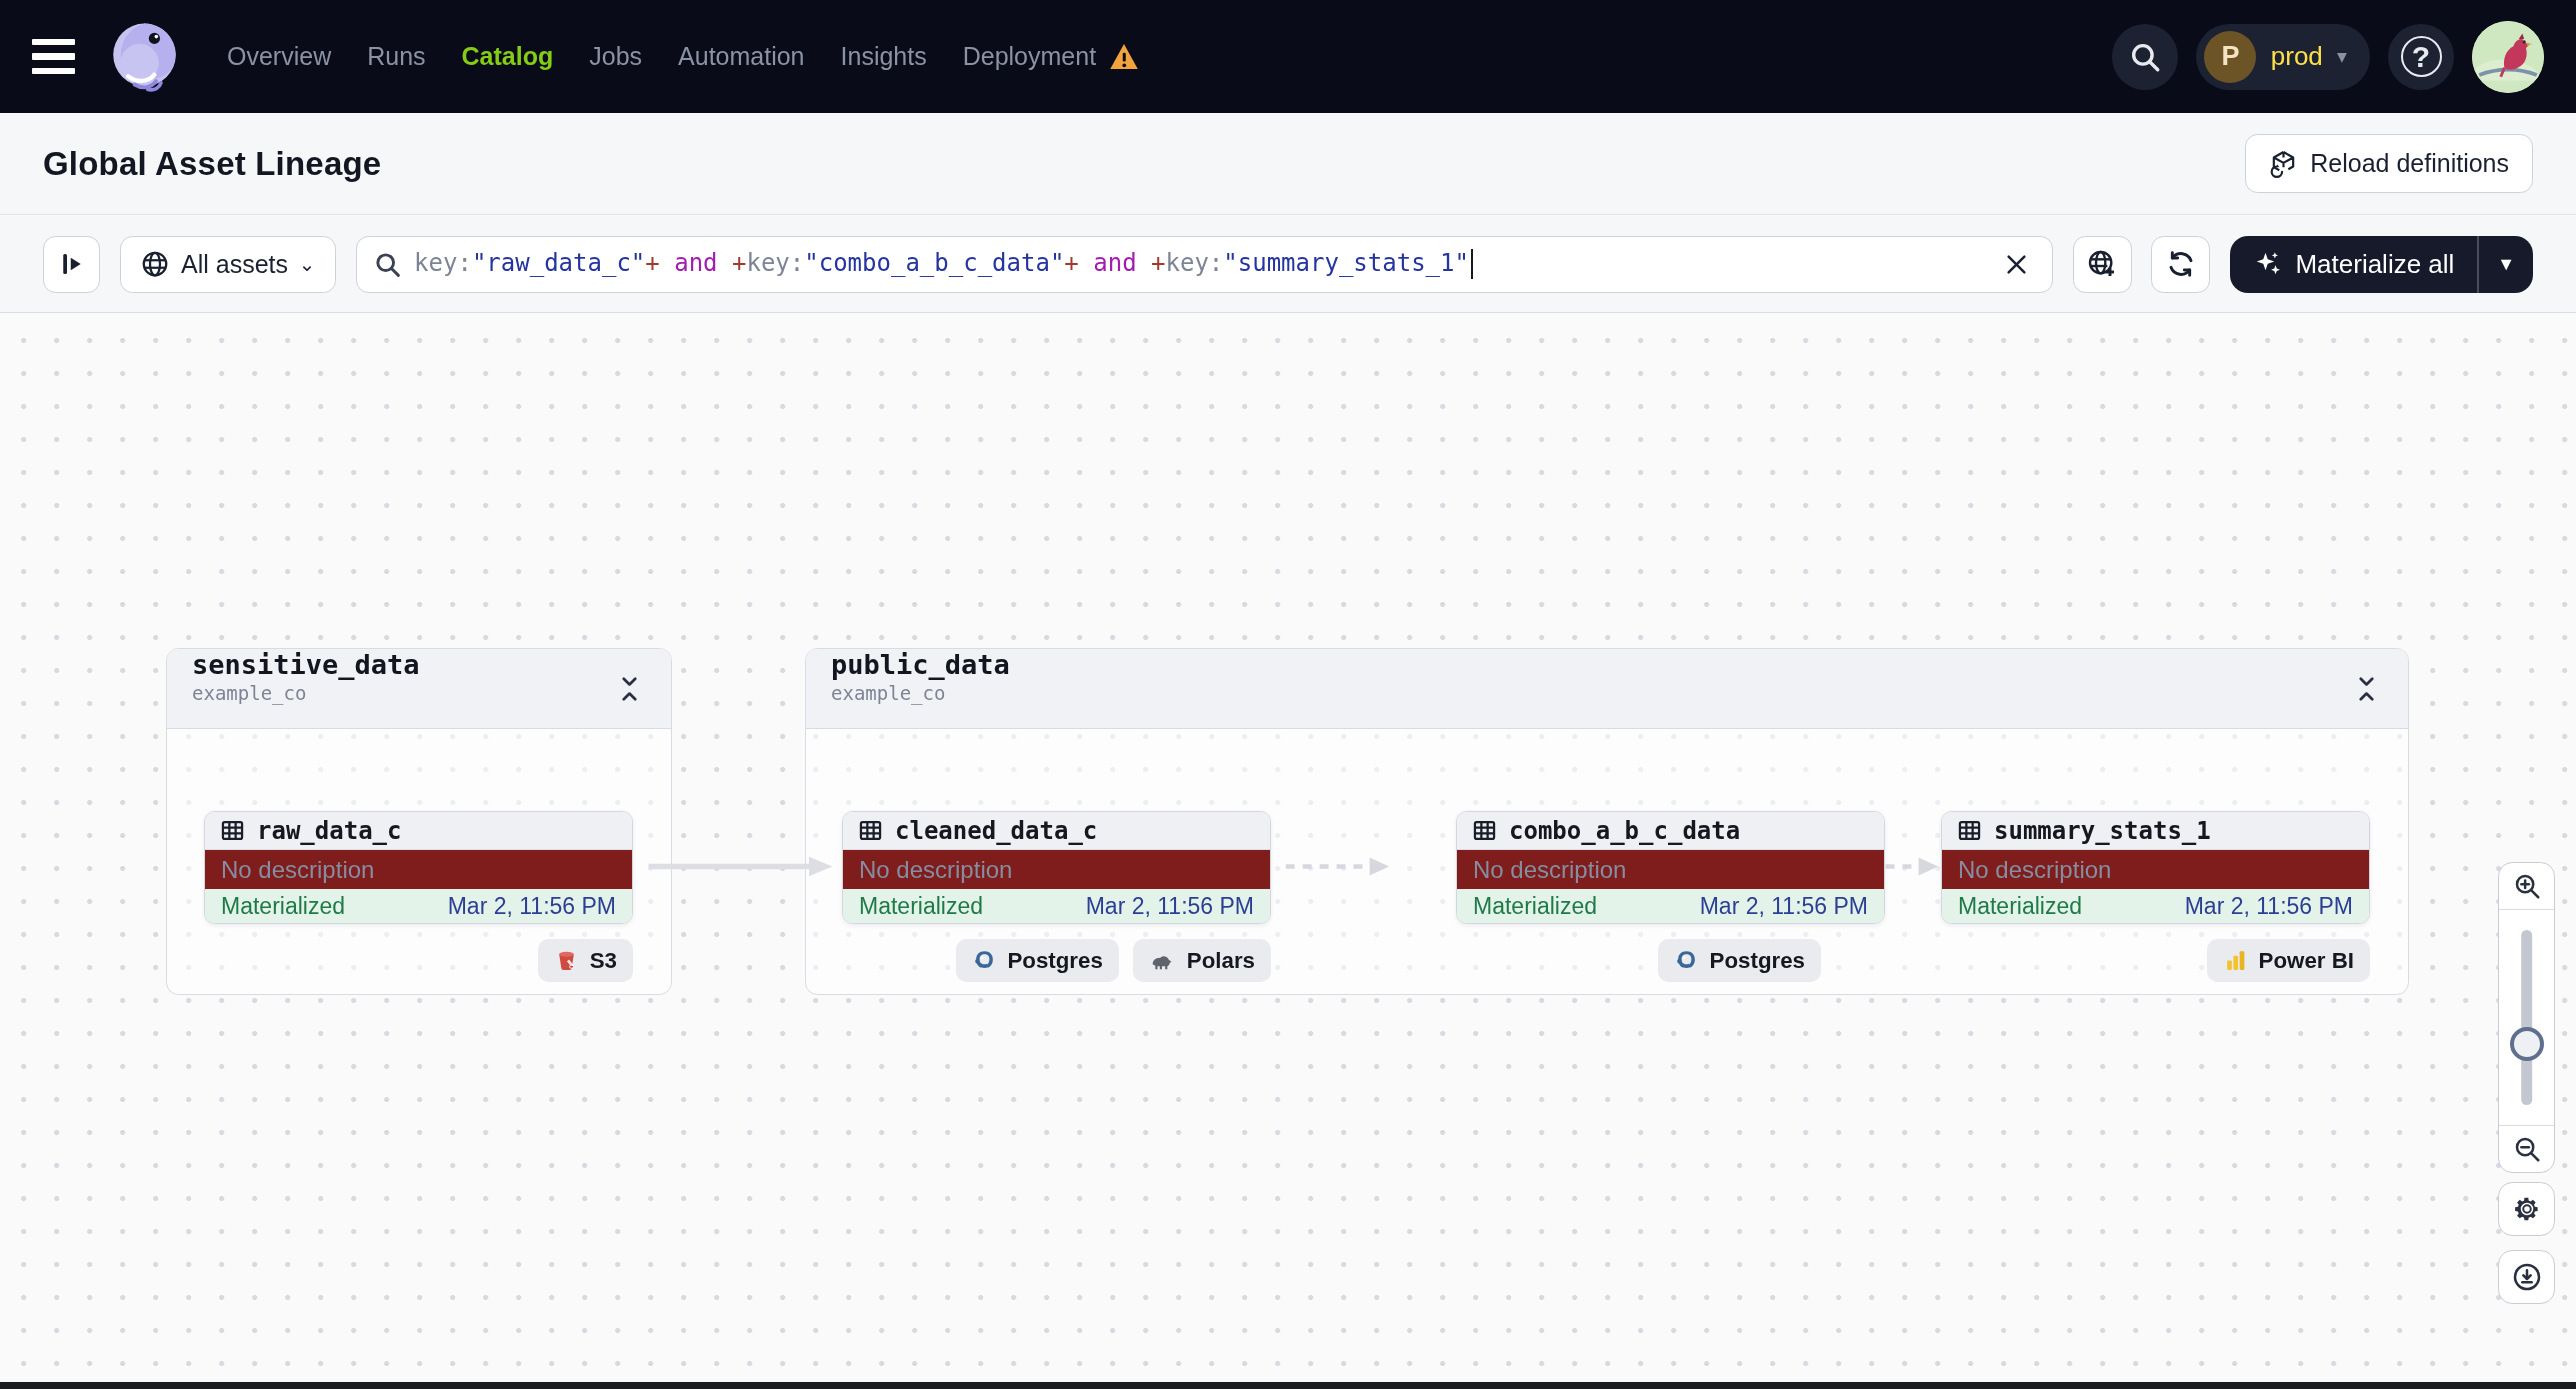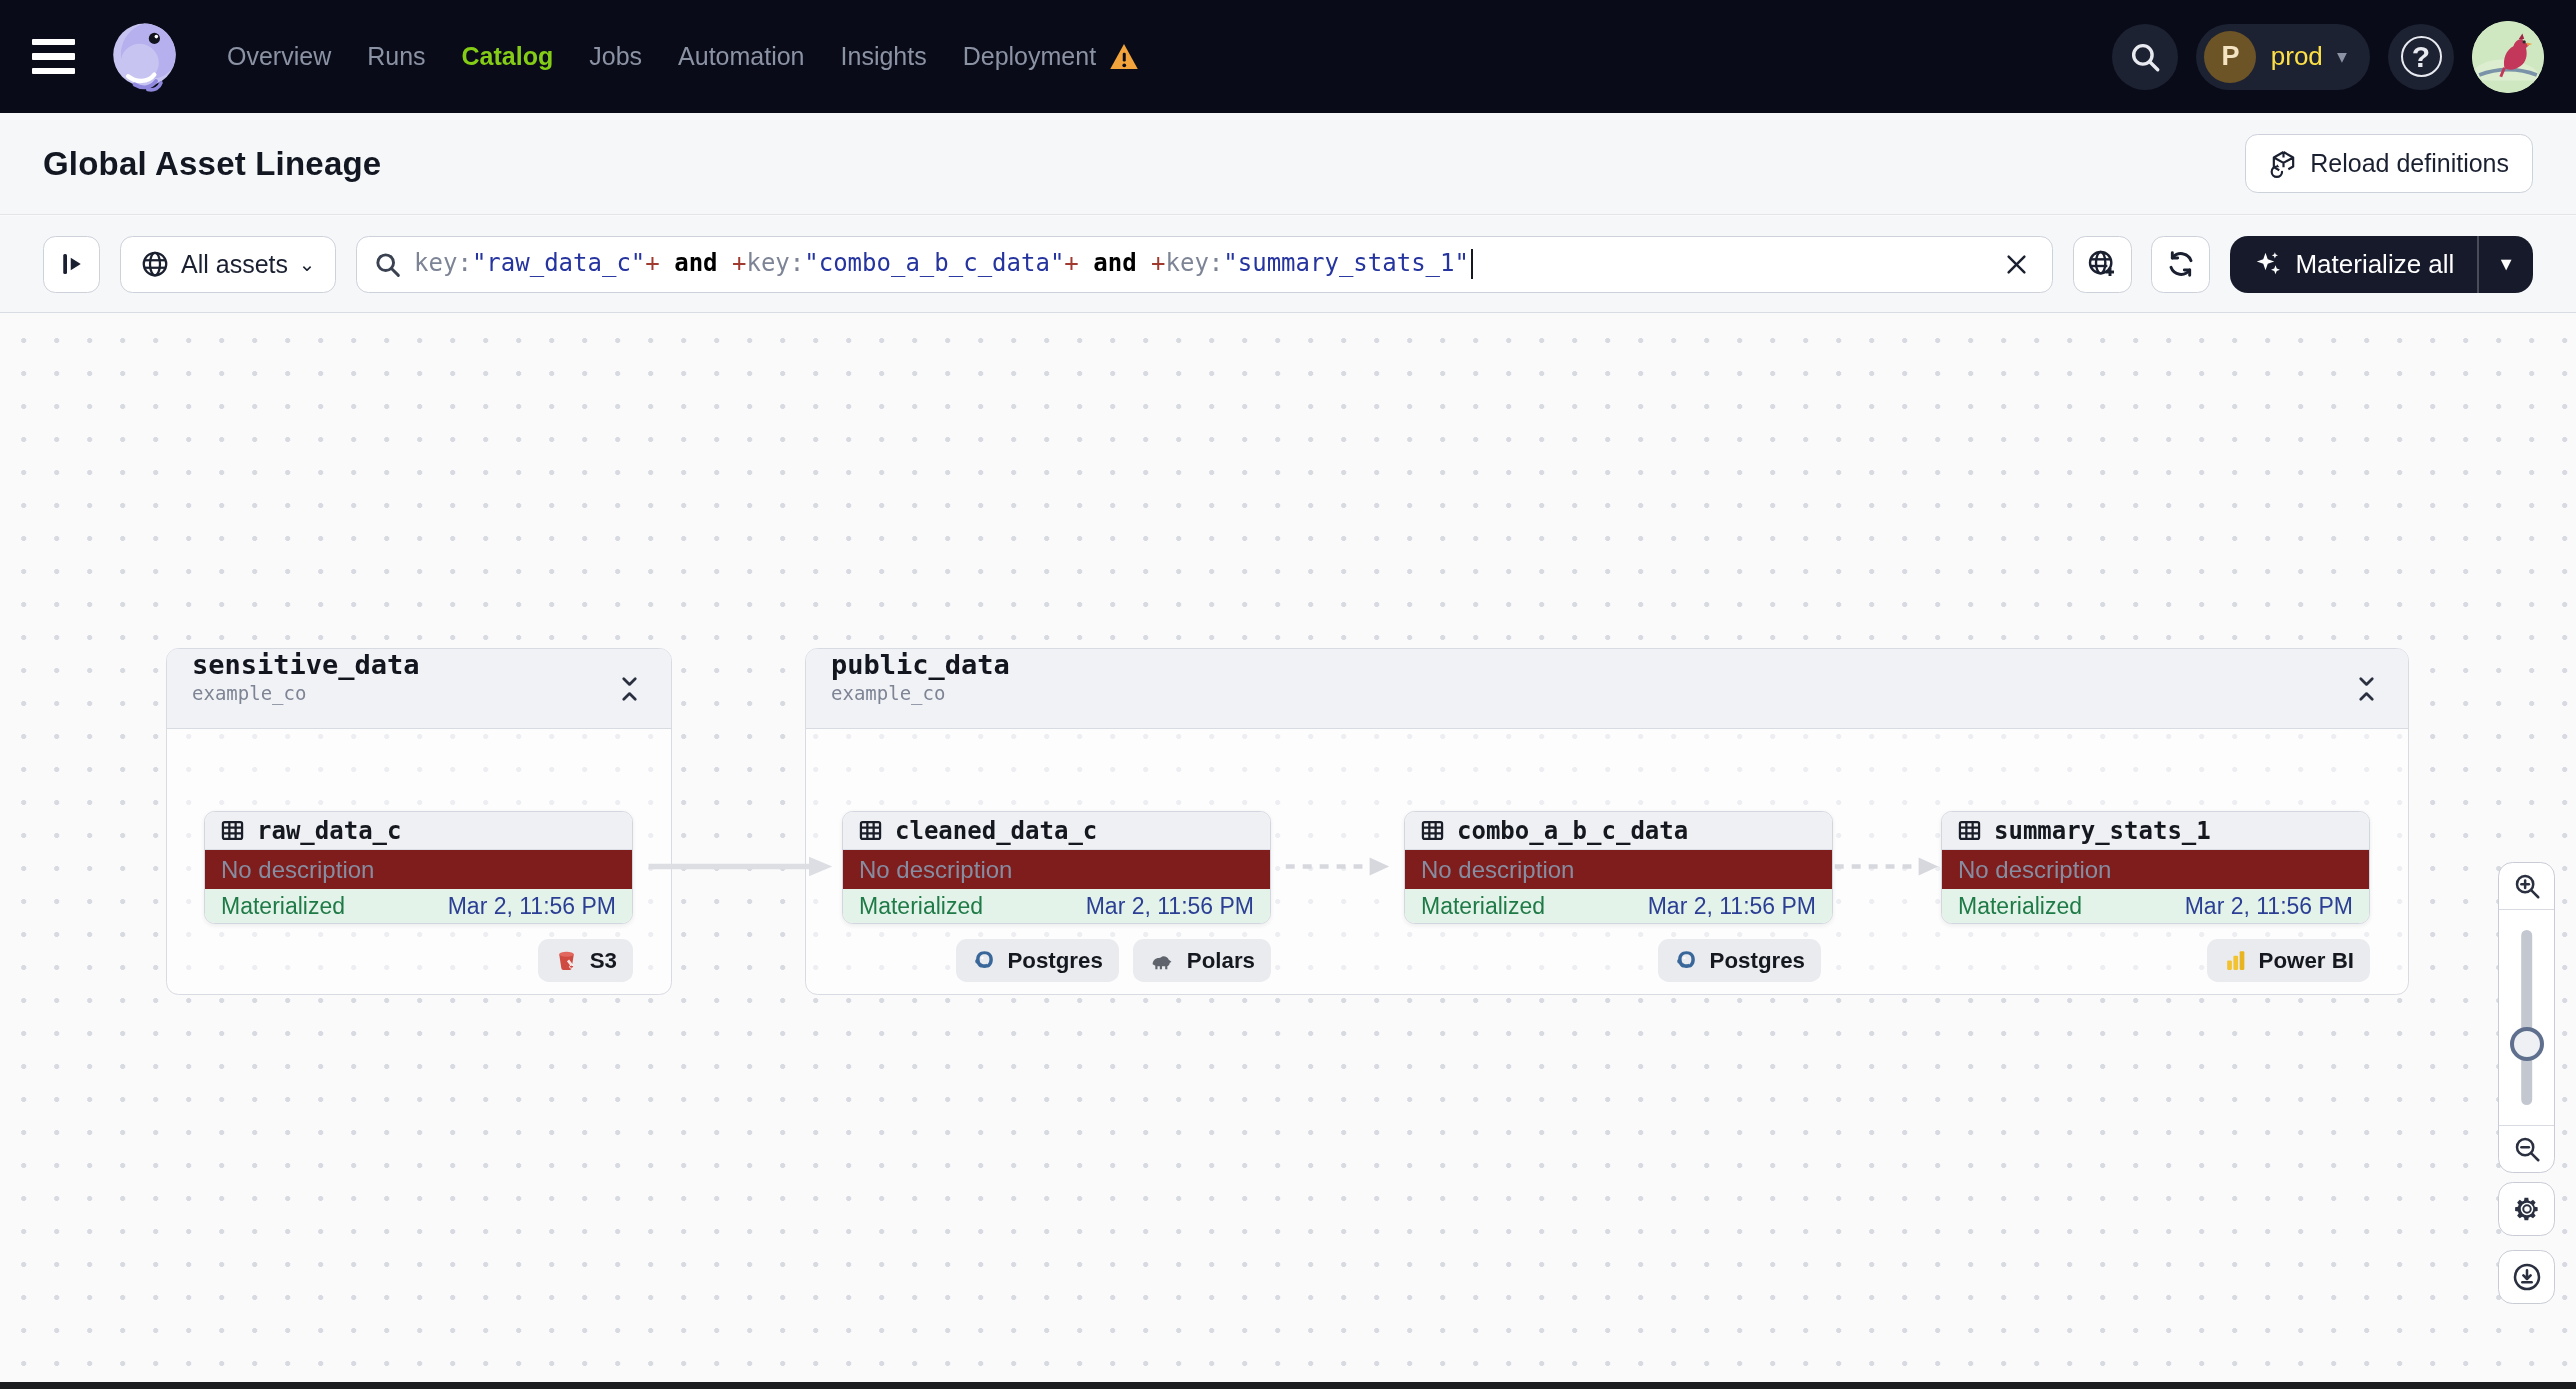--- a/index.html
+++ b/index.html
@@ -45,21 +45,21 @@
   .tool-btn { height:57px; min-width:57px; background:#ffffff; border:1.8px solid #cdd1da; border-radius:12.5px;
               display:flex; align-items:center; justify-content:center; gap:10.7px; cursor:pointer;
               font-size:25px; color:#1a2030; padding:0 12.5px; font-family:"Liberation Sans",sans-serif; }
   .scope-btn { padding:0 19.7px; }
   .searchbox { flex:1; height:57px; background:#ffffff; border:1.8px solid #cdd1da; border-radius:12.5px;
                display:flex; align-items:center; padding:0 16px; gap:12.5px; }
   .query { flex:1; font-family:"DejaVu Sans Mono", monospace; font-size:24px; white-space:nowrap; overflow:hidden; }
   .seg-key { color:#7d8495; }
   .seg-string { color:#25349e; }
   .seg-op { color:#a13a2e; }
-  .seg-and { color:#000000;font-weight:bold; }
+  .seg-and { color:#a21caf; }
   .caret-bar { display:inline-block; width:2.7px; height:30px; background:#16181f; vertical-align:middle; margin-left:1.8px; }
   .clear-x { background:none; border:none; cursor:pointer; display:flex; align-items:center; justify-content:center; width:39px; height:39px; }
   .mat-btn { height:57px; background:#161a2b; border:none; border-radius:18px; display:flex; align-items:stretch;
              cursor:pointer; padding:0; overflow:hidden; }
   .mat-main { display:flex; align-items:center; gap:12.5px; padding:0 23px; color:#ffffff; font-size:26px; }
   .mat-divider { width:1.8px; background:rgba(255,255,255,.22); }
   .mat-caret { display:flex; align-items:center; justify-content:center; padding:0 18px; color:#ffffff; font-size:18px; }
 
   
   .graph { position:absolute; top:315px; left:0; width:2576px; height:1067px; background:#fafafb;
@@ -80,21 +80,21 @@
   .asset-node { position:absolute; top:496px; width:429px; height:113px; border:1.8px solid #d3d6de; border-radius:10.7px;
                 background:#ffffff; box-shadow:0 1.8px 4.5px rgba(20,24,40,.07); cursor:pointer; overflow:hidden;
                 display:flex; flex-direction:column; }
   .node-head { height:38px; background:#eff0f4; border-bottom:1.8px solid #dcdee5; display:flex; align-items:center;
                gap:10.7px; padding:0 14.3px; }
   .node-name { font-family:"DejaVu Sans Mono", monospace; font-size:24px; font-weight:700; color:#15181f; }
   .node-desc { height:39px; display:flex; align-items:center; padding:0 16px; font-size:24px; color:#868da0; background:#7f1d1d; }
   .node-status { flex:1; background:#e4f3e9; display:flex; align-items:center; justify-content:space-between; padding:0 16px; }
   .status-label { font-size:23px; color:#1e7a46; }
   .status-time { font-size:23px; color:#2b3f94; }
-  .n-raw { left:204px; } .n-cleaned { left:842px; } .n-combo { left:1404px;justify-content:space-between; } .n-summary { left:1941px; }
+  .n-raw { left:204px; } .n-cleaned { left:842px; } .n-combo { left:1456px;justify-content:space-between; } .n-summary { left:1941px; }
 
   .tagrow { position:absolute; top:624px; display:flex; gap:14.3px; }
   .t-raw { right:1943px; } .t-cleaned { right:1305px; } .t-combo { right:755px; } .t-summary { right:206px; }
   .tag-pill { height:43px; background:#e9ebef; border-radius:10.7px; display:flex; align-items:center; gap:10.7px;
               padding:0 16px; font-size:22.3px; font-weight:700; color:#15181f; }
 
   .edge { position:absolute; }
 
   
   .zoom-panel { position:absolute; left:2498px; top:547px; width:57px; height:311px; background:#ffffff;

